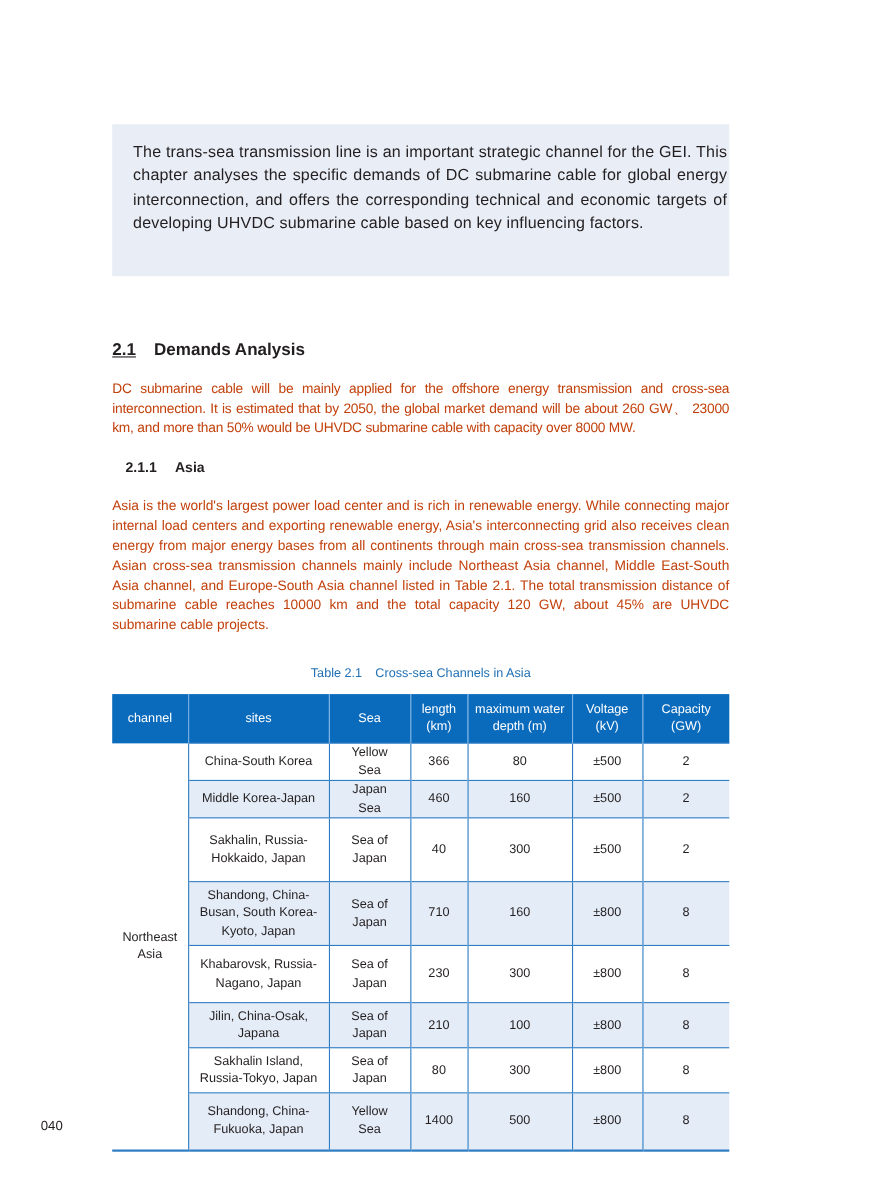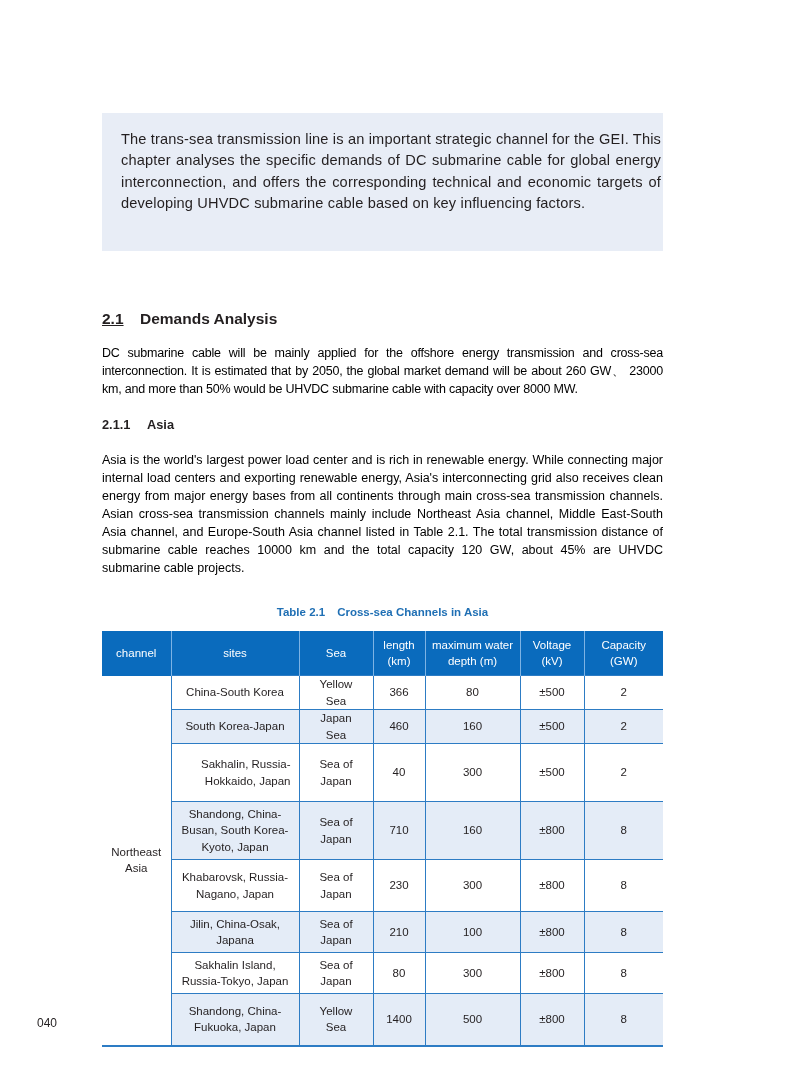--- a/index.html
+++ b/index.html
@@ -5,27 +5,27 @@
   html, body { margin:0; padding:0; background:#ffffff; }
   body { width:793px; height:1077px; position:relative; overflow:hidden;
          font-family:"Liberation Sans", sans-serif; color:#231f20; }
   .abstract { position:absolute; left:102px; top:113px; width:561px; height:138px;
               background:#e8edf6; box-sizing:border-box; padding:16px 2px 0 19px; }
   .abstract p { margin:0; font-size:14.6px; line-height:21.3px; text-align:justify;
                 color:#231f20; letter-spacing:0.15px; }
   .h2 { position:absolute; left:102px; top:310px; font-size:15.5px; font-weight:bold; margin:0; }
   .h2 .num { display:inline-block; width:38px;text-decoration:underline; }
   .para { position:absolute; left:102px; width:561px; margin:0; font-size:12.5px;
-          line-height:18px; text-align:justify; color:#000000; }
+          line-height:18px; text-align:justify; color:#c2410c; }
   .p1 { top:344px; letter-spacing:-0.2px; }
   .p2 { top:451px; }
   .h3 { position:absolute; left:102px; top:417px; font-size:12.8px; font-weight:bold; margin:0; }
-  .h3 .num { display:inline-block; width:45px; }
+  .h3 .num { display:inline-block; width:45px;margin-left:12px; }
   .caption { position:absolute; left:102px; width:561px; top:606px; text-align:center;
-             font-size:11.5px; font-weight:bold; color:#1f6fb4; margin:0; }
+             font-size:11.5px; font-weight:normal; color:#1f6fb4; margin:0; }
   .caption .sep { display:inline-block; width:12px; }
   table { position:absolute; left:102px; top:631px; width:561px; border-collapse:collapse;
           font-size:11.5px; color:#231f20; }
   th { background:#0a6bbd; color:#ffffff; font-weight:normal; height:44px; line-height:16px;
        border-left:1.5px solid #7db3e4; padding:0 2px; text-align:center; }
   th:first-child { border-left:none;margin-left:23px; }
   td { border-left:1px solid #2d7cc4; border-top:1px solid #2d7cc4; text-align:center;
        line-height:16.5px; padding:0 2px; }
   td.channel { border-left:none; border-top:none; vertical-align:middle; background:#ffffff; }
   tr.alt td.c { background:#e4ecf7; }
@@ -80,29 +80,29 @@
       <tr class="plain" style="height: 25px;">
         <td class="channel" rowspan="8">Northeast Asia</td>
         <td class="c" style="padding: 0px 8px;">China-South Korea</td>
         <td class="c" style="padding: 0px 10px;">Yellow Sea</td>
         <td class="c">366</td>
         <td class="c">80</td>
         <td class="c">±500</td>
         <td class="c">2</td>
       </tr>
       <tr class="alt" style="height: 26px;">
-        <td class="c" style="padding: 0px 8px;">South Korea-Japan</td>
+        <td class="c" style="padding: 0px 8px;">Middle Korea-Japan</td>
         <td class="c" style="padding: 0px 10px;">Japan Sea</td>
         <td class="c">460</td>
         <td class="c">160</td>
         <td class="c">±500</td>
         <td class="c">2</td>
       </tr>
       <tr class="plain" style="height: 40px;">
-        <td class="c" style="padding: 12px 8px; text-align: right;">Sakhalin, Russia-Hokkaido, Japan</td>
+        <td class="c" style="padding: 12px 8px;">Sakhalin, Russia-Hokkaido, Japan</td>
         <td class="c" style="padding: 0px 10px;">Sea of Japan</td>
         <td class="c">40</td>
         <td class="c">300</td>
         <td class="c">±500</td>
         <td class="c">2</td>
       </tr>
       <tr class="alt" style="height: 58px;">
         <td class="c" style="padding: 0px 8px;">Shandong, China-Busan, South Korea-Kyoto, Japan</td>
         <td class="c" style="padding: 0px 10px;">Sea of Japan</td>
         <td class="c">710</td>

